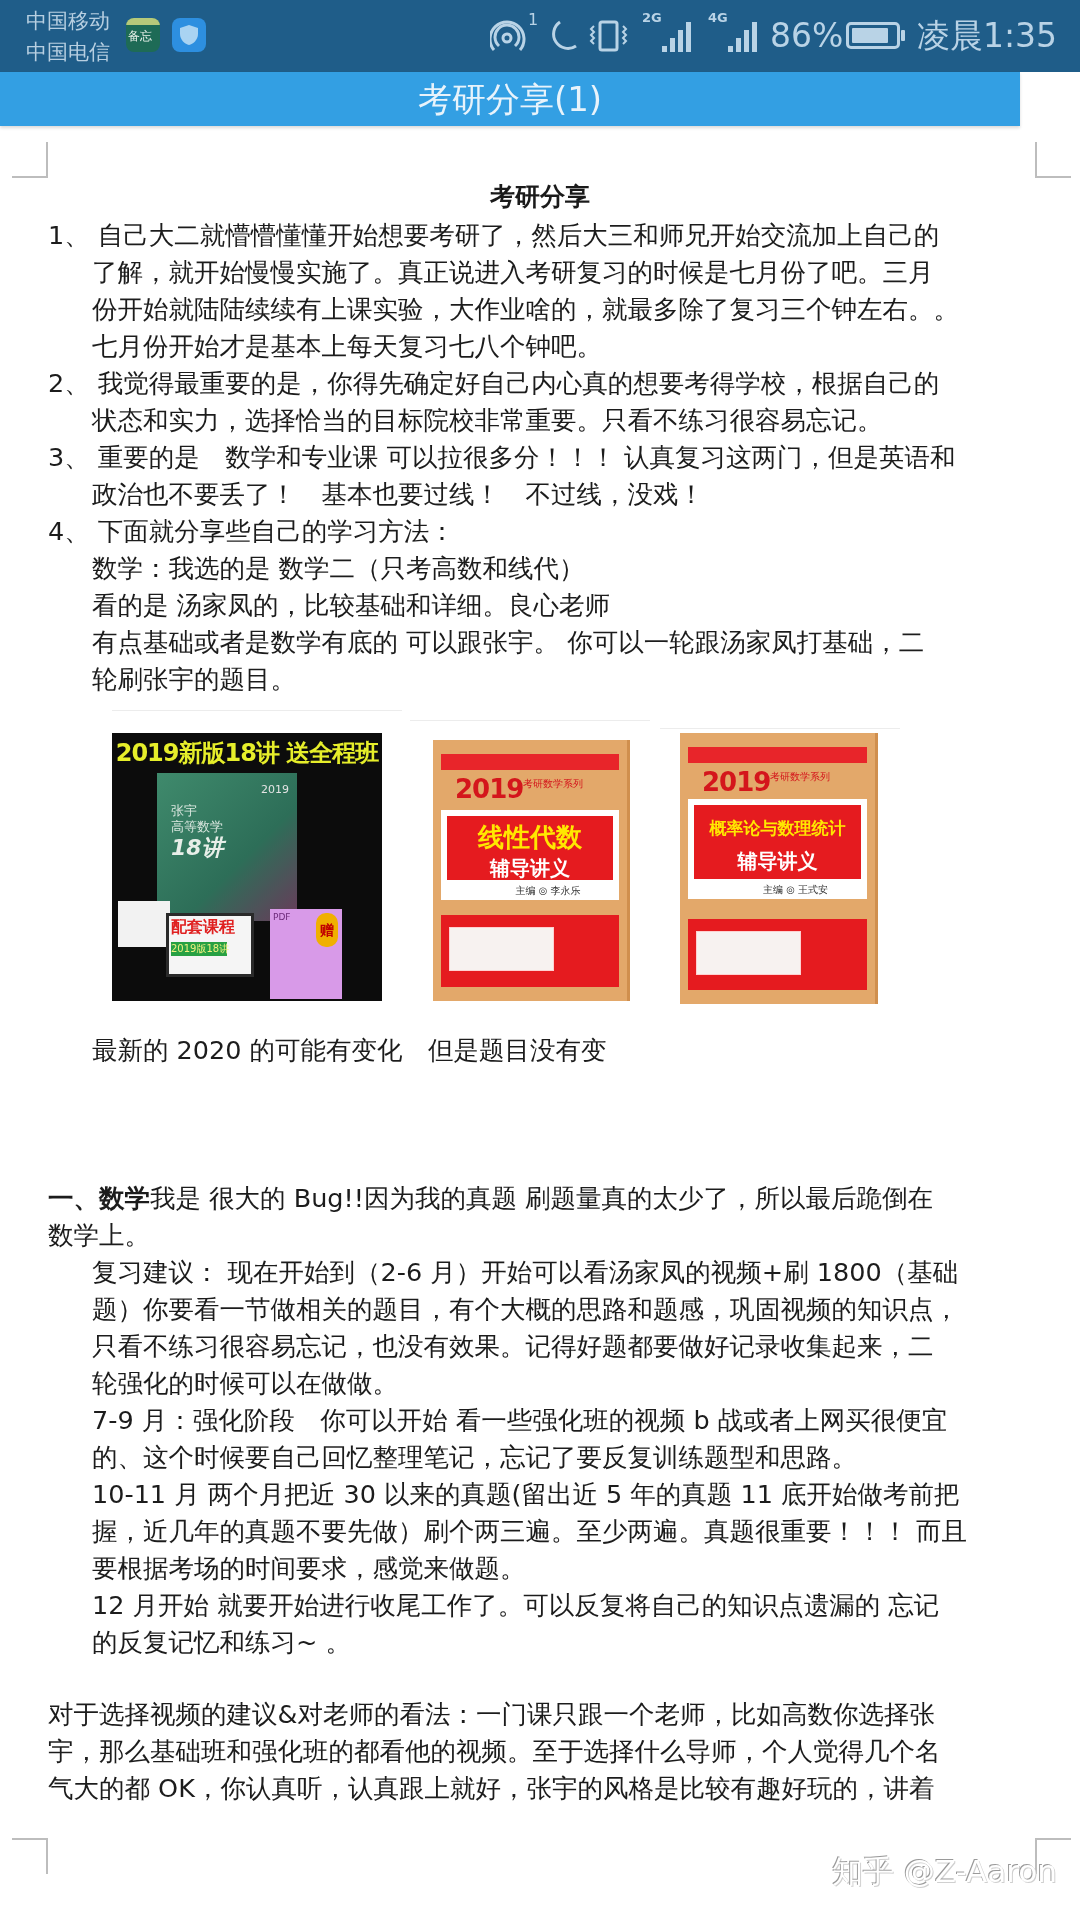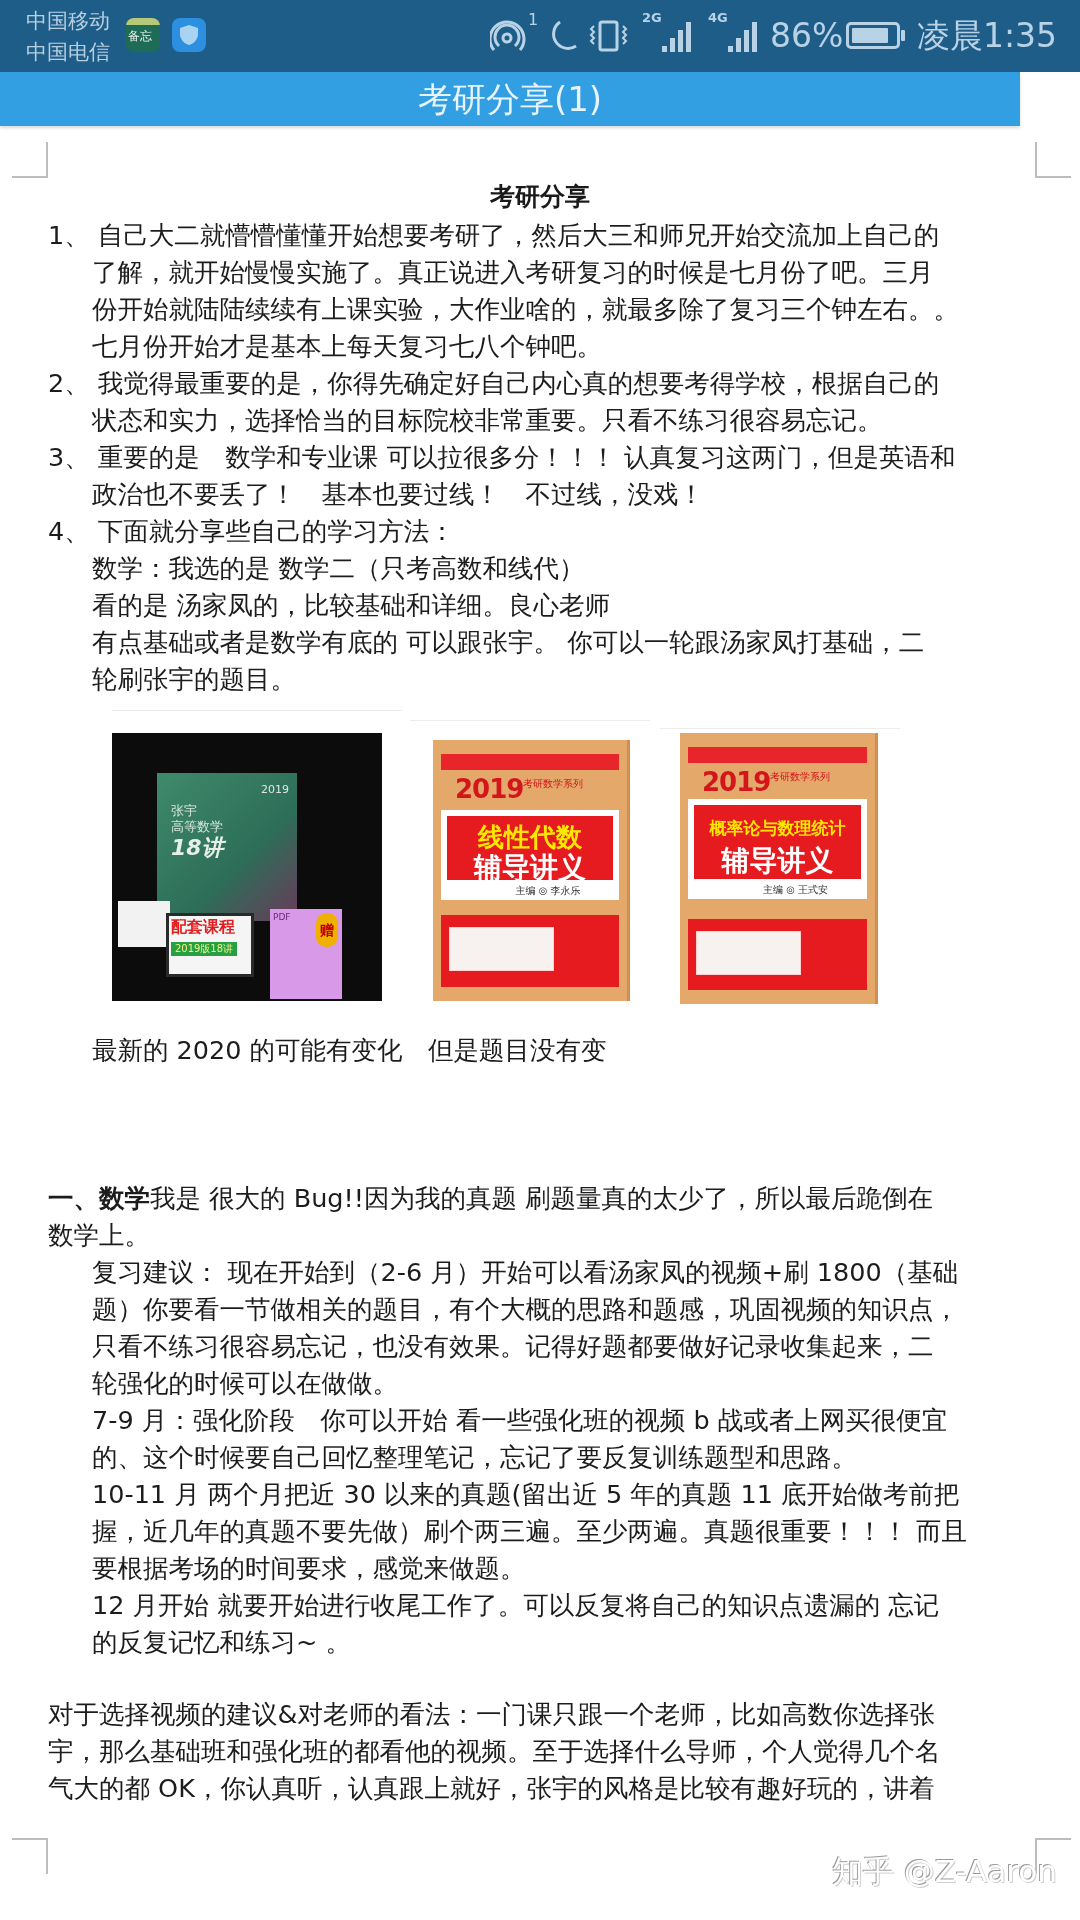--- a/index.html
+++ b/index.html
@@ -47,35 +47,35 @@
   .book { position: absolute; overflow: hidden; }
   .book1 { left: 112px; top: 733px; width: 270px; height: 268px; background: #0c0c0c; }
   .b1-banner { position: absolute; left: 0; top: 4px; width: 270px; text-align: center; color: #e6ee2a; font-weight: bold; font-size: 24px; line-height: 32px; white-space: nowrap; letter-spacing: -1px; }
   .b1-cover { position: absolute; left: 45px; top: 40px; width: 140px; height: 148px; background: linear-gradient(135deg, #3f8a6c 0%, #2d6e58 60%, #6a3a5a 100%); }
   .b1-cover .t1 { position: absolute; left: 14px; top: 30px; color: #d8e6de; font-size: 13px; line-height: 16px; }
   .b1-cover .t2 { position: absolute; left: 14px; top: 60px; color: #e8efe9; font-size: 22px; font-style: italic; font-weight: bold; }
   .b1-cover .yr { position: absolute; right: 8px; top: 10px; color: #e4e4e4; font-size: 11px; }
   .b1-box { position: absolute; left: 6px; top: 168px; width: 52px; height: 46px; background: #f2f2f2; }
   .b1-screen { position: absolute; left: 54px; top: 180px; width: 88px; height: 64px; background: #f5f5f5; border: 3px solid #2a2a2a; }
   .b1-screen .s1 { position: absolute; left: 2px; top: 2px; color: #e02020; font-weight: bold; font-size: 16px; line-height: 18px; white-space: nowrap; }
-  .b1-screen .s2 { position: absolute; left: 2px; top: 26px; width: 66px; background: #27a043; color: #f0f080; font-size: 10px; line-height: 14px; text-align: center; white-space: nowrap; }
+  .b1-screen .s2 { position: absolute; left: 2px; top: 26px; width: 56px; background: #27a043; color: #f0f080; font-size: 10px; line-height: 14px; text-align: center; white-space: nowrap; }
   .b1-pdf { position: absolute; left: 158px; top: 176px; width: 72px; height: 90px; background: #d89ae8; }
   .b1-pdf .zeng { position: absolute; right: 4px; top: 4px; width: 22px; height: 34px; background: #f0b000; color: #c00000; font-size: 14px; font-weight: bold; text-align: center; line-height: 34px; border-radius: 10px; }
   .b1-pdf .pdf { position: absolute; left: 3px; top: 3px; font-size: 9px; color: #6d2a7a; }
 
   .redbook { background: #e3a86a; border-right: 3px solid #d08f4e; }
   .book2 { left: 433px; top: 740px; width: 197px; height: 261px; }
   .book3 { left: 680px; top: 733px; width: 198px; height: 271px; }
   .rb-strip { position: absolute; left: 8px; top: 14px; right: 8px; height: 16px; background: #e8252a; }
   .rb-year { position: absolute; left: 22px; top: 34px; color: #d4161c; font-weight: bold; font-size: 26px; line-height: 30px; letter-spacing: -1px; }
   .rb-yearsub { position: absolute; left: 90px; top: 38px; color: #d4161c; font-size: 10px; line-height: 12px; white-space: nowrap; }
   .rb-panel { position: absolute; left: 8px; top: 70px; right: 8px; height: 90px; background: #ffffff; }
   .rb-red { position: absolute; left: 6px; top: 6px; right: 6px; bottom: 20px; background: #e51b1f; }
   .rb-l1 { position: absolute; left: 0; right: 0; top: 6px; text-align: center; font-weight: bold; white-space: nowrap; color: #ffe800; }
-  .rb-l2 { position: absolute; left: 0; right: 0; top: 36px; text-align: center; font-weight: bold; font-size: 28px; line-height: 32px; color: #ffffff; white-space: nowrap; }
+  .rb-l2 { position: absolute; left: 0; right: 0; top: 36px; text-align: center; font-weight: bold; font-size: 20px; line-height: 32px; color: #ffffff; white-space: nowrap; }
   .rb-ed { position: absolute; left: 0; right: 0; bottom: 2px; text-align: center; font-size: 10px; color: #333; padding-left: 36px; }
   .rb-bottom { position: absolute; left: 8px; right: 8px; top: 175px; bottom: 14px; background: #e51b1f; }
   .rb-bottom .box { position: absolute; left: 8px; top: 12px; width: 105px; height: 44px; border: 1px solid #ffd0d0; background: #f7f2f0; }
   .rb-bottom .pub { position: absolute; left: 0; right: 0; bottom: 4px; text-align: center; font-size: 8px; color: #ffd8d8; }
 
   .img-caption-line { position: absolute; height: 1px; background: #ececec; }
 
   
   .watermark { position: absolute; left: 832px; top: 1851px; font-size: 31px; line-height: 40px; color: #ffffff; text-shadow: -1px -1px 0 #9a9a9a, 1px 1px 0 #d0d0d0; white-space: nowrap; }
 </style>
@@ -170,20 +170,21 @@
   <div class="ln ind" style="top:550px;">数学：我选的是 数学二（只考高数和线代）</div>
   <div class="ln ind" style="top:587px;">看的是 汤家凤的，比较基础和详细。良心老师</div>
   <div class="ln ind" style="top:624px;">有点基础或者是数学有底的 可以跟张宇。 你可以一轮跟汤家凤打基础，二</div>
   <div class="ln ind" style="top:661px;">轮刷张宇的题目。</div>
 
   <div class="img-caption-line" style="left:112px; top:710px; width:290px;"></div>
   <div class="img-caption-line" style="left:410px; top:720px; width:240px;"></div>
   <div class="img-caption-line" style="left:660px; top:728px; width:240px;"></div>
 
   <div class="book book1">
+    <div class="b1-banner">2019新版18讲 送全程班</div>
     <div class="b1-cover">
       <div class="yr">2019</div>
       <div class="t1"><span>张宇</span><br><span>高等数学</span></div>
       <div class="t2">18讲</div>
     </div>
     <div class="b1-box"></div>
     <div class="b1-screen">
       <div class="s1">配套课程</div>
       <div class="s2">2019版18讲</div>
     </div>

